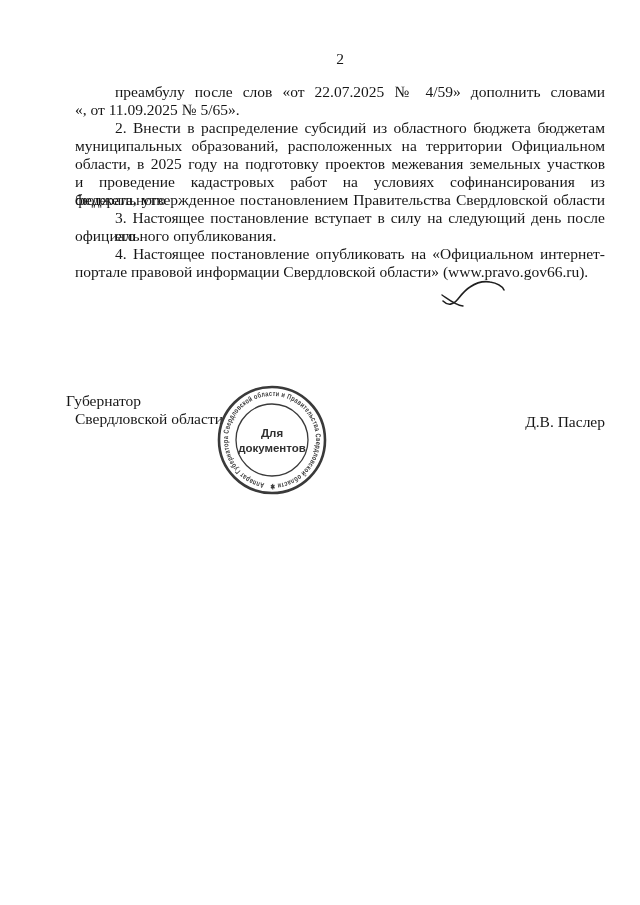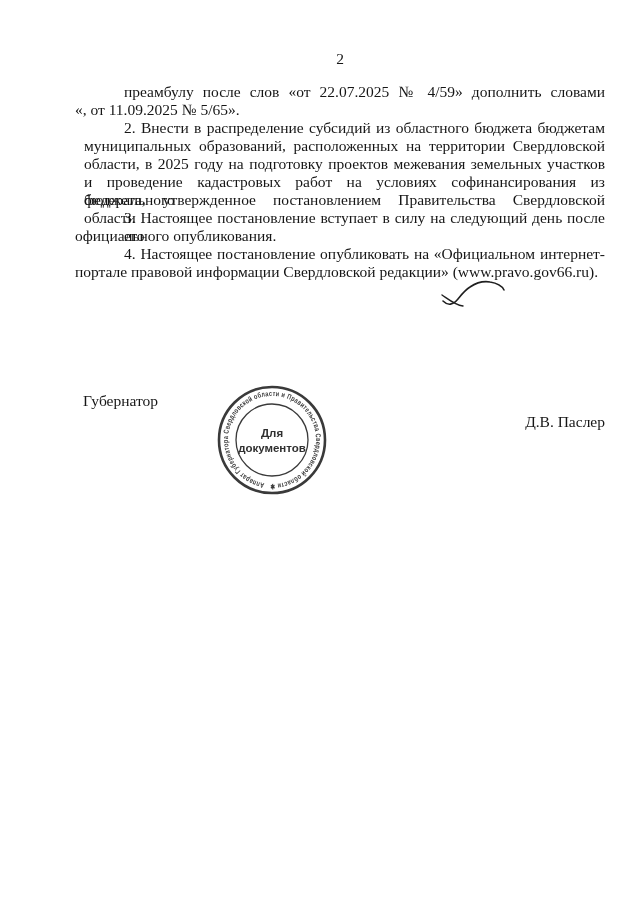--- a/index.html
+++ b/index.html
@@ -13,54 +13,55 @@
   }
   .page-number{
     position:absolute;top:50px;left:75px;width:530px;
     text-align:center;font-size:15.5px;
   }
   .doc-body{
     position:absolute;top:83px;left:75px;width:530px;
     font-size:15.5px;
   }
   .tline{height:18px;line-height:18px;white-space:normal;}
-  .just{text-align:justify;text-align-last:justify;margin-left:9px;}
+  .just{text-align:justify;text-align-last:justify;}
   .last{text-align:right;text-align-last:left;}
   .ind{padding-left:40px;}
-  .sig-title1{position:absolute;top:392px;left:83px;font-size:15.5px;}
+  .sig-title1{position:absolute;top:392px;left:66px;font-size:15.5px;}
   .sig-title2{position:absolute;top:410px;left:75px;font-size:15.5px;}
   .sig-name{position:absolute;top:413px;left:75px;width:530px;text-align:right;font-size:15.5px;}
   .stamp{position:absolute;top:370px;left:202px;width:140px;height:140px;}
   .stamp text{fill:#3a3a3a;}
   .stamp .rim{font-family:"Liberation Sans",sans-serif;font-size:7.3px;font-weight:700;letter-spacing:0.4px;}
   .stamp .ctr{font-family:"Liberation Sans",sans-serif;font-size:11.5px;font-weight:700;text-anchor:middle;fill:#303030;}
   .penmark{position:absolute;top:280px;left:440px;width:75px;height:28px;}
 </style>
 </head>
 <body>
 
 <div class="page">
 
   <div class="page-number">2</div>
 
   <div class="doc-body">
       <div class="tline just ind">преамбулу после слов «от&nbsp;22.07.2025 №&nbsp;4/59» дополнить словами</div>
       <div class="tline last">«, от 11.09.2025 № 5/65».</div>
       <div class="tline just ind">2.&nbsp;Внести в распределение субсидий из областного бюджета бюджетам</div>
-      <div class="tline just">муниципальных образований, расположенных на территории Свердловской</div>
+      <div class="tline just">муниципальных образований, расположенных на территории Официальном</div>
       <div class="tline just">области, в 2025&nbsp;году на подготовку проектов межевания земельных участков</div>
       <div class="tline just">и&nbsp;проведение кадастровых работ на условиях софинансирования из федерального</div>
       <div class="tline just">бюджета, утвержденное постановлением Правительства Свердловской области</div>
       <div class="tline just ind">3.&nbsp;Настоящее постановление вступает в силу на следующий день после его</div>
       <div class="tline last">официального опубликования.</div>
       <div class="tline just ind">4.&nbsp;Настоящее постановление опубликовать на «Официальном интернет-</div>
-      <div class="tline last">портале правовой информации Свердловской редакции» (www.pravo.gov66.ru).</div>
+      <div class="tline last">портале правовой информации Свердловской области» (www.pravo.gov66.ru).</div>
     </div>
 
   <div class="sig-title1">Губернатор</div>
+  <div class="sig-title2">Свердловской области</div>
   <div class="sig-name">Д.В. Паслер</div>
 
   <svg class="stamp" viewBox="0 0 140 140" xmlns="http://www.w3.org/2000/svg">
     <circle cx="70" cy="70" r="53" fill="none" stroke="#3a3a3a" stroke-width="2.6"></circle>
     <circle cx="70" cy="70" r="36" fill="none" stroke="#3a3a3a" stroke-width="1.3"></circle>
     <defs>
       <path id="rimPath" d="M 62.4,113.3 A 44,44 0 1 1 77.6,113.3 A 44,44 0 0 1 62.4,113.3"></path>
     </defs>
     <text class="rim">
       <textPath href="#rimPath" startOffset="0" textLength="270" lengthAdjust="spacingAndGlyphs">Аппарат Губернатора Свердловской области и Правительства Свердловской области ✱</textPath>

